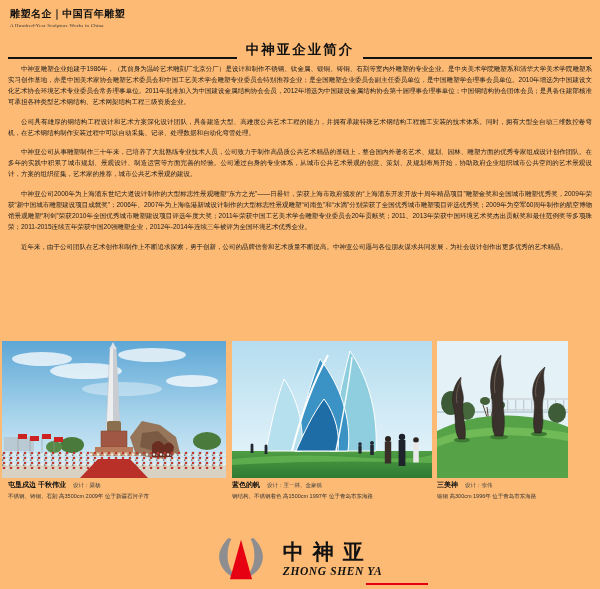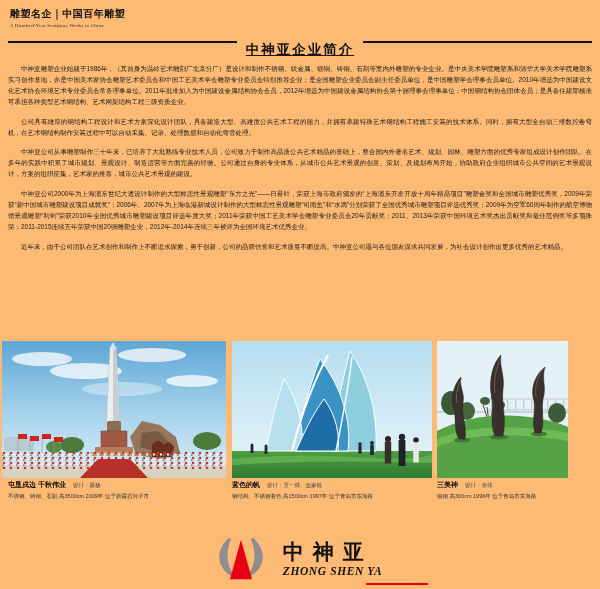--- a/index.html
+++ b/index.html
@@ -6,21 +6,21 @@
   .page{position:relative;width:600px;height:589px;background:#fdba74;overflow:hidden;
         font-family:"Liberation Sans","DejaVu Sans",sans-serif;color:#1a1a1a;}
 
   
   .brand{position:absolute;top:7px;left:10px;}
   .brand-title{font-size:10px;font-weight:bold;letter-spacing:.5px;color:#111;}
   .brand-subtitle{font-size:5px;color:#333;margin-top:2px;letter-spacing:.2px;
                   font-family:"Liberation Serif","DejaVu Serif",serif;}
 
   
-  .title-row{position:absolute;top:41px;left:8px;right:8px;display:flex;align-items:flex-start;gap:9px;text-decoration:underline;}
+  .title-row{position:absolute;top:41px;left:8px;right:8px;display:flex;align-items:flex-end;gap:9px;}
   .title-rule{flex:1;height:2px;background:#111;}
   .page-title{margin:0;font-size:13.5px;font-weight:bold;letter-spacing:2px;color:#111;
               font-family:"Liberation Serif","DejaVu Serif",serif;white-space:nowrap;}
 
   
   .body-text{position:absolute;top:64px;left:8px;right:8px;text-align:justify;}
   .body-text p{margin:0 0 9px 0;font-size:6.5px;line-height:1.68;text-indent:2em;color:#1a1a1a;}
 
   
   .photo{position:absolute;margin:0;top:341px;overflow:hidden;}

